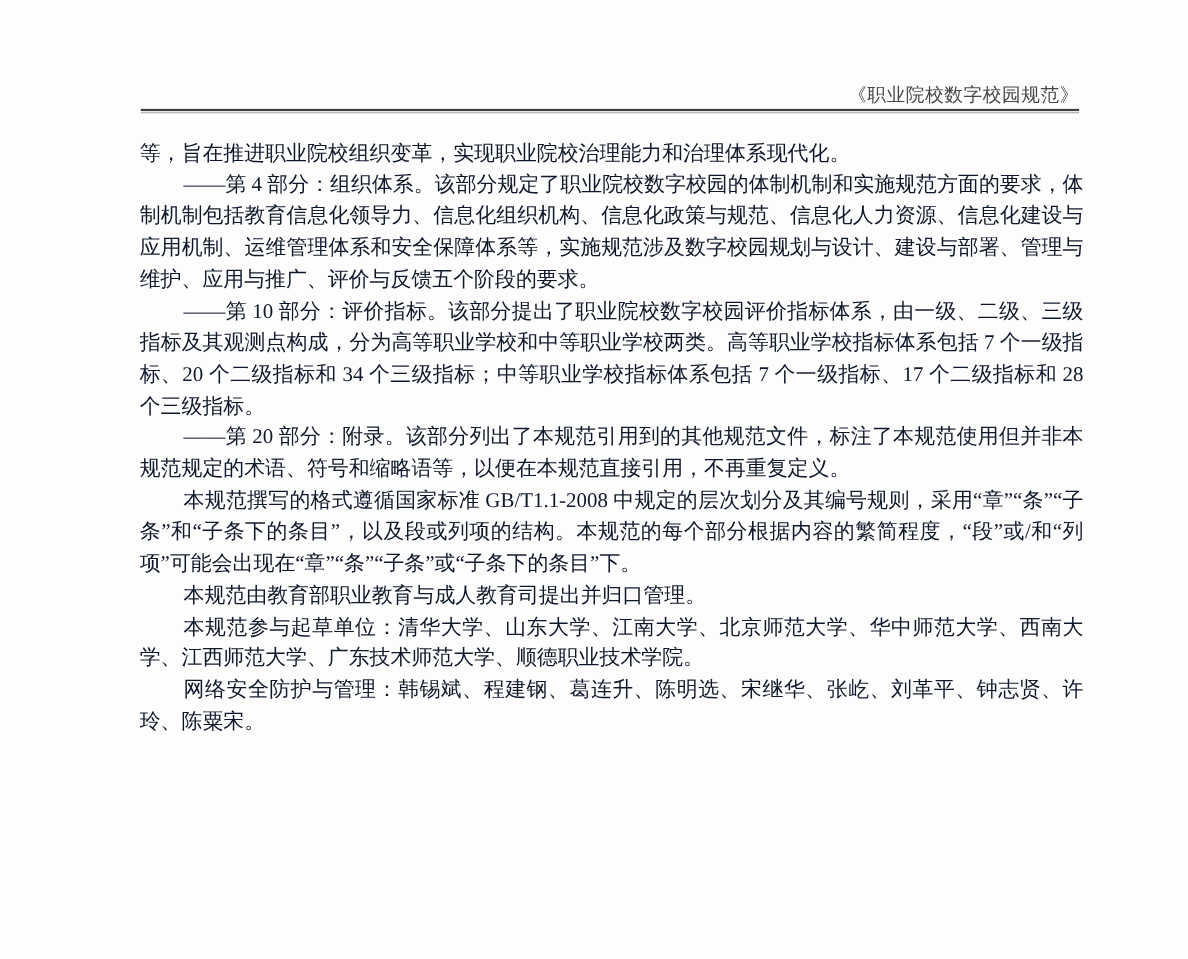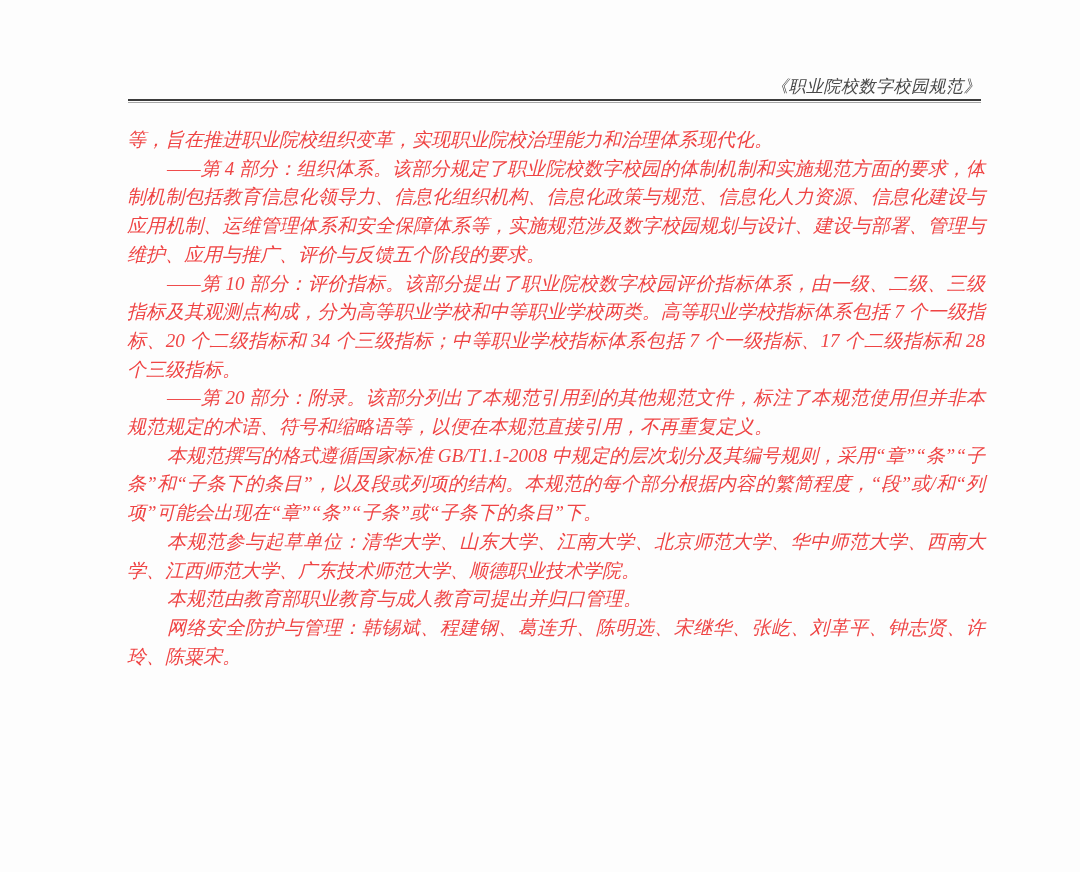--- a/index.html
+++ b/index.html
@@ -8,21 +8,20 @@
     background: #fdfdfd;
   }
   .page {
     position: relative;
     width: 1080px;
     height: 872px;
     background: #fdfdfd;
     overflow: hidden;
     font-family: "Liberation Serif", "DejaVu Serif", serif;
     color: #3d3d3d;
-    font-style: italic;
   }
   .header-title {
     position: absolute;
     top: 75px;
     right: 99px;
     font-size: 17px;
     letter-spacing: 0.5px;
     color: #474747;
     white-space: nowrap;
   }
@@ -36,21 +35,21 @@
     border-bottom: 1px solid #a8a8a8;
   }
   .content {
     position: absolute;
     left: 127px;
     top: 126px;
     width: 858px;
     font-size: 19px;
     line-height: 28.7px;
     text-align: justify;
-    color: #ef4444;
+    color: #0f172a;
   }
   .content p {
     margin: 0;
     padding: 0;
   }
   .content p.indent {
     text-indent: 2.1em;
   }
 </style>
 </head>
@@ -58,17 +57,17 @@
 
 <div class="page">
   <div class="header-title">《职业院校数字校园规范》</div>
   <div class="header-rule"></div>
   <div class="content" id="document-body">
       <p>等，旨在推进职业院校组织变革，实现职业院校治理能力和治理体系现代化。</p>
       <p class="indent">——第 4 部分：组织体系。该部分规定了职业院校数字校园的体制机制和实施规范方面的要求，体制机制包括教育信息化领导力、信息化组织机构、信息化政策与规范、信息化人力资源、信息化建设与应用机制、运维管理体系和安全保障体系等，实施规范涉及数字校园规划与设计、建设与部署、管理与维护、应用与推广、评价与反馈五个阶段的要求。</p>
       <p class="indent">——第 10 部分：评价指标。该部分提出了职业院校数字校园评价指标体系，由一级、二级、三级指标及其观测点构成，分为高等职业学校和中等职业学校两类。高等职业学校指标体系包括 7 个一级指标、20 个二级指标和 34 个三级指标；中等职业学校指标体系包括 7 个一级指标、17 个二级指标和 28 个三级指标。</p>
       <p class="indent">——第 20 部分：附录。该部分列出了本规范引用到的其他规范文件，标注了本规范使用但并非本规范规定的术语、符号和缩略语等，以便在本规范直接引用，不再重复定义。</p>
       <p class="indent">本规范撰写的格式遵循国家标准 GB/T1.1-2008 中规定的层次划分及其编号规则，采用“章”“条”“子条”和“子条下的条目”，以及段或列项的结构。本规范的每个部分根据内容的繁简程度，“段”或/和“列项”可能会出现在“章”“条”“子条”或“子条下的条目”下。</p>
+      <p class="indent">本规范由教育部职业教育与成人教育司提出并归口管理。</p>
       <p class="indent">本规范参与起草单位：清华大学、山东大学、江南大学、北京师范大学、华中师范大学、西南大学、江西师范大学、广东技术师范大学、顺德职业技术学院。</p>
-      <p class="indent">本规范由教育部职业教育与成人教育司提出并归口管理。</p>
       <p class="indent">网络安全防护与管理：韩锡斌、程建钢、葛连升、陈明选、宋继华、张屹、刘革平、钟志贤、许玲、陈粟宋。</p>
     </div>
 </div>
 
 </body></html>

